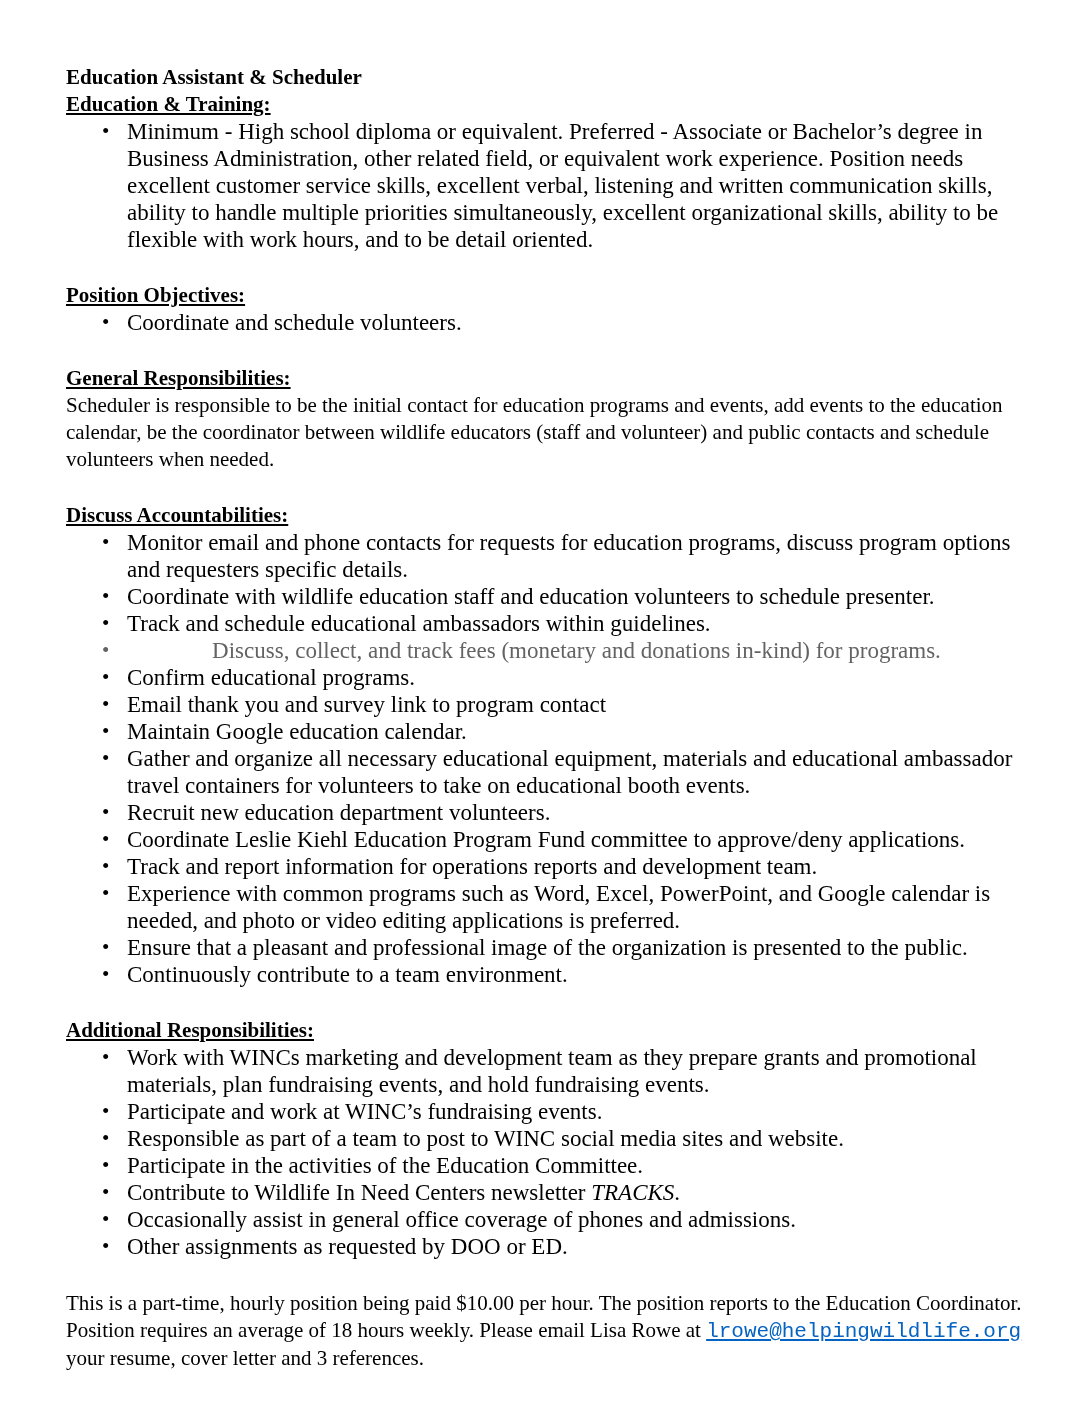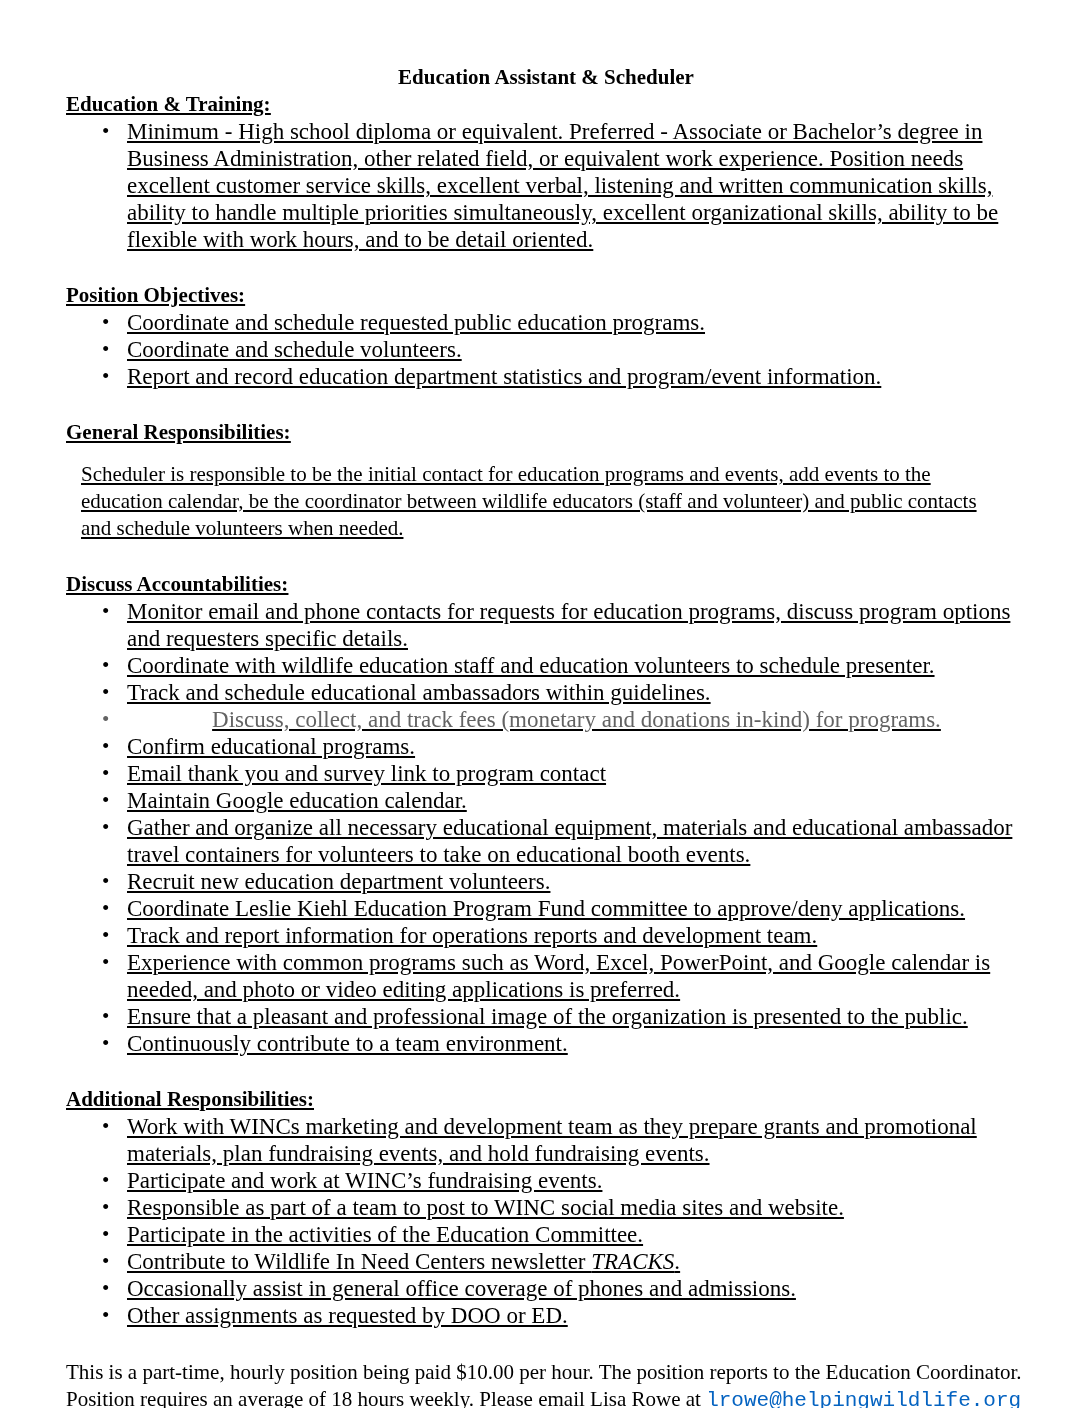--- a/index.html
+++ b/index.html
@@ -18,42 +18,40 @@
     box-sizing: border-box;
     width: 1088px;
     min-height: 1408px;
     padding: 64px 62px 40px 66px;
     background: #ffffff;
   }
   .doc-title {
     font-size: 21px;
     line-height: 27px;
     font-weight: bold;
-    text-align: center;
   }
   .section-heading {
     font-size: 21px;
     line-height: 27px;
     font-weight: bold;
     text-decoration: underline;
   }
   .section {
     margin: 0 0 0 0;
-    text-decoration: underline;
   }
   .section + .section {
     margin-top: 29px;
   }
   .doc-title + #sections .section:first-child {
     margin-top: 0;
   }
   .para {
     font-size: 21px;
     line-height: 27px;
-    margin: 15px;
+    margin: 0;
   }
   ul.bullets {
     list-style: none;
     margin: 0;
     padding: 0;
   }
   ul.bullets li {
     font-size: 23px;
     line-height: 27px;
     position: relative;
@@ -96,23 +94,21 @@
   <div id="sections">
       <div class="section">
         <div class="section-heading">Education &amp; Training:</div>
         <ul class="bullets">
           <li><span>Minimum - High school diploma or equivalent. Preferred - Associate or Bachelor’s degree in Business Administration, other related field, or equivalent work experience. Position needs excellent customer service skills, excellent verbal, listening and written communication skills, ability to handle multiple priorities simultaneously, excellent organizational skills, ability to be flexible with work hours, and to be detail oriented.</span></li>
         </ul>
       </div>
       <div class="section">
         <div class="section-heading">Position Objectives:</div>
         <ul class="bullets">
-          <li><span>Coordinate and schedule requested public education programs.</span></li>
           <li><span>Coordinate and schedule volunteers.</span></li>
-          <li><span>Report and record education department statistics and program/event information.</span></li>
         </ul>
       </div>
       <div class="section">
         <div class="section-heading">General Responsibilities:</div>
         <p class="para">Scheduler is responsible to be the initial contact for education programs and events, add events to the education calendar, be the coordinator between wildlife educators (staff and volunteer) and public contacts and schedule volunteers when needed.</p>
       </div>
       <div class="section">
         <div class="section-heading">Discuss Accountabilities:</div>
         <ul class="bullets">
           <li><span>Monitor email and phone contacts for requests for education programs, discuss program options and requesters specific details.</span></li>

